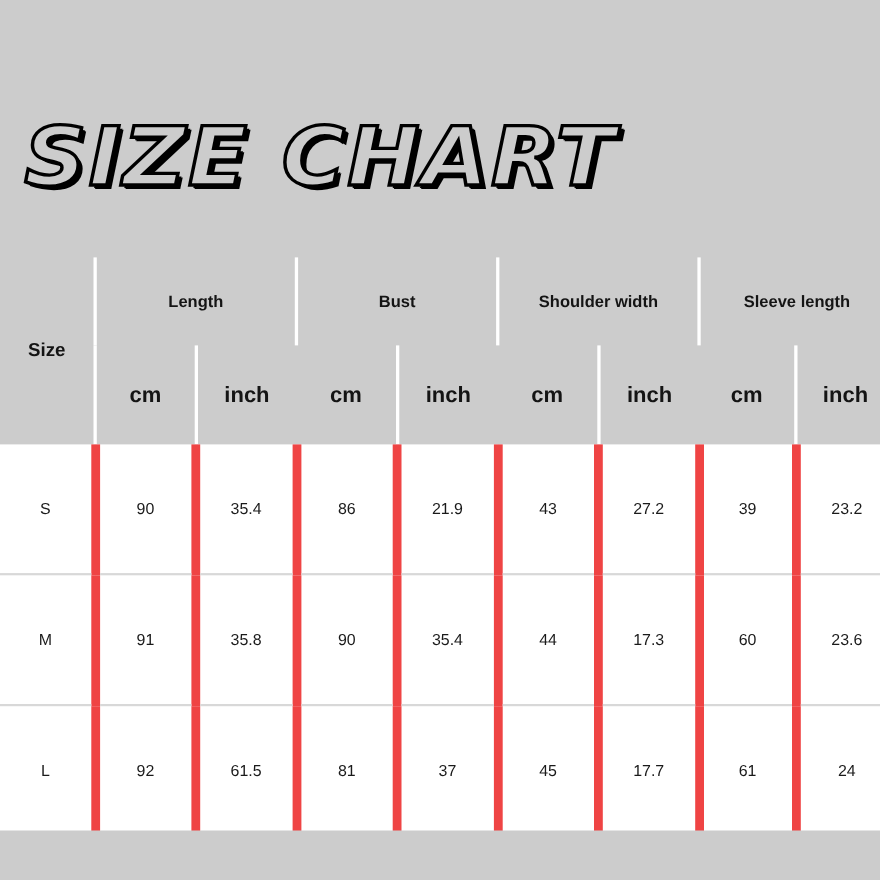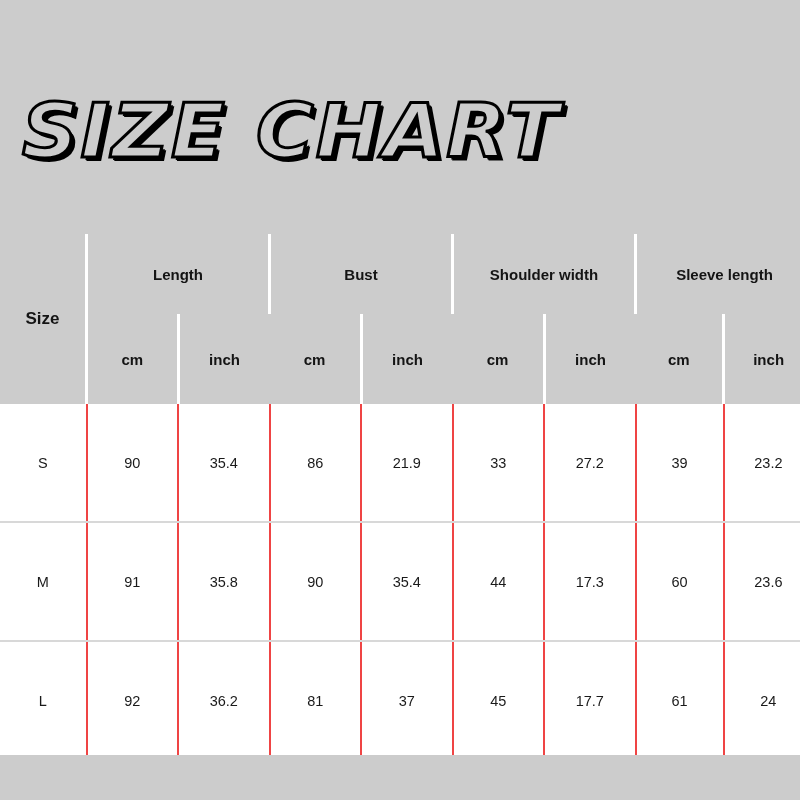--- a/index.html
+++ b/index.html
@@ -12,21 +12,21 @@
     background: #cccccc;
     font-family: "Liberation Sans", sans-serif;
     overflow: hidden;
     position: relative;
   }
 
   
   .title-block {
     position: absolute;
     left: 0;
-    top: 88px;
+    top: 100px;
     width: 648px;
     height: 120px;
   }
   .title-text {
     position: absolute;
     left: 22px;
     top: 0px;
     font-family: "DejaVu Sans", sans-serif;
     font-size: 74px;
     font-weight: bold;
@@ -79,36 +79,36 @@
   .hdr-group {
     font-size: 15px;
     height: 80px;
     border-left: 3px solid #ffffff;
   }
   .hdr-size {
     font-size: 17px;
     border-right: 3px solid #ffffff;
   }
   .hdr-unit {
-    font-size: 15px;
+    font-size: 20px;
     height: 90px;
     border-left: 3px solid #ffffff;
   }
   .hdr-unit.first-unit {
     border-left: none;
   }
 
   
   .data-row td {
     background: #ffffff;
     color: #1a1a1a;
     font-size: 14.5px;
     height: 117px;
     border-bottom: 2px solid #d8d8d8;
-    border-left: 2px solid #ef4444;
+    border-left: 8px solid #ef4444;
   }
   .data-row td.size-cell {
     border-left: none;
   }
   .data-row:last-child td {
     border-bottom: none;
   }
 
   .spacer-bottom {
     position: absolute;
@@ -147,40 +147,40 @@
       <th class="hdr-unit" style="width:87px">inch</th>
     </tr>
   </thead>
   <tbody>
     <tr class="data-row">
       <td class="size-cell">S</td>
       <td>90</td>
       <td>35.4</td>
       <td>86</td>
       <td>21.9</td>
-      <td>33</td>
+      <td>43</td>
       <td>27.2</td>
       <td>39</td>
       <td>23.2</td>
     </tr>
     <tr class="data-row">
       <td class="size-cell">M</td>
       <td>91</td>
       <td>35.8</td>
       <td>90</td>
       <td>35.4</td>
       <td>44</td>
       <td>17.3</td>
       <td>60</td>
       <td>23.6</td>
     </tr>
     <tr class="data-row">
       <td class="size-cell">L</td>
       <td>92</td>
-      <td>36.2</td>
+      <td>61.5</td>
       <td>81</td>
       <td>37</td>
       <td>45</td>
       <td>17.7</td>
       <td>61</td>
       <td>24</td>
     </tr>
   </tbody>
 </table>
 

